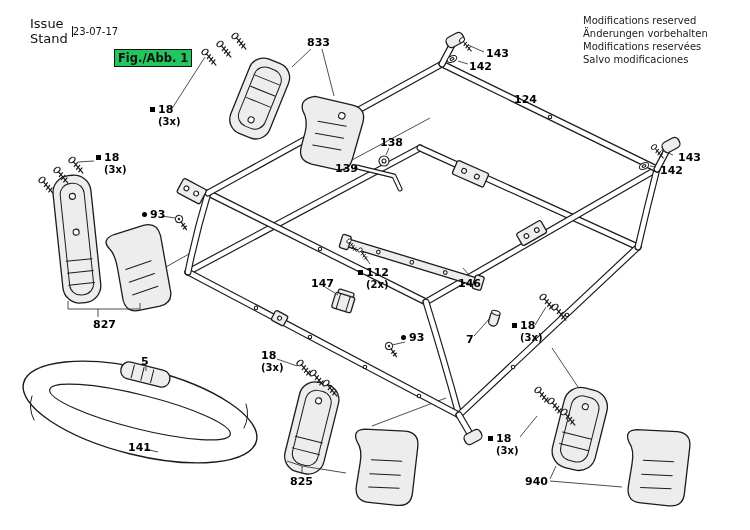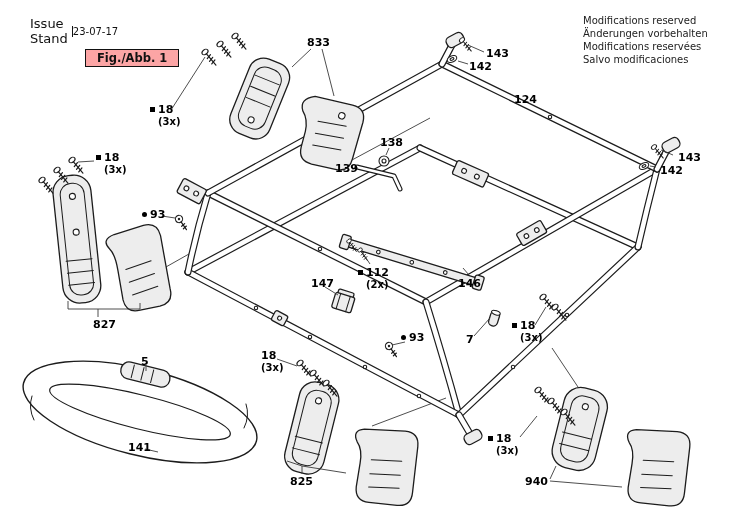--- a/index.html
+++ b/index.html
@@ -6,22 +6,22 @@
   .page {
     position:relative; width:750px; height:530px; background:#ffffff;
     font-family:"DejaVu Sans", "Liberation Sans", sans-serif; overflow:hidden; color:#111;
   }
   
   .hdr { position:absolute; left:30px; top:14px; }
   .pn { font-size:11px; letter-spacing:.3px; }
   .issue-row { display:flex; align-items:center; margin-top:3px; }
   .issue-stand { font-size:13px; line-height:1.15; }
   .date { font-size:10px; border-left:1px solid #111; margin-left:4px; }
-  .fig { display:inline-block; margin-left:55px; margin-top:-4px; border:1.6px solid #111;
-         padding:1px 11px; font-weight:bold; font-size:11.5px; background:#fca5a5; }
+  .fig { display:inline-block; margin-left:84px; margin-top:-4px; border:1.6px solid #111;
+         padding:1px 3px; font-weight:bold; font-size:11.5px; background:#22c55e; }
   
   .notice { position:absolute; left:583px; top:14px; font-size:10px; line-height:1.3; color:#222; }
   
   .labels-layer { position:absolute; left:0; top:0; width:662px; height:530px; pointer-events:none; }
   .part-label { position:absolute; font-weight:bold; font-size:11px; color:#000; white-space:nowrap; }
   .part-label .row { display:flex; align-items:center; gap:3px; }
   .bullet.square { width:5px; height:5px; background:#000; display:inline-block; }
   .bullet.dot { width:5px; height:5px; background:#000; border-radius:50%; display:inline-block; }
   .qty { font-size:10px; font-weight:bold; line-height:1.1; }
   .qty.offset { margin-left:8px; }

